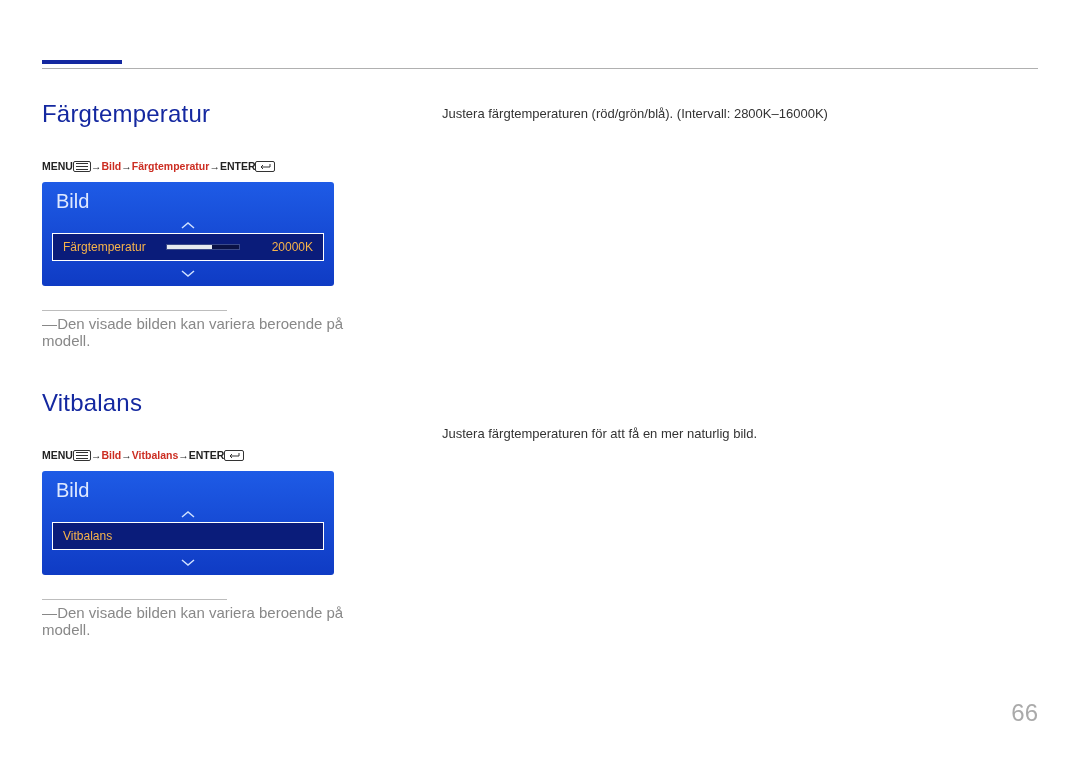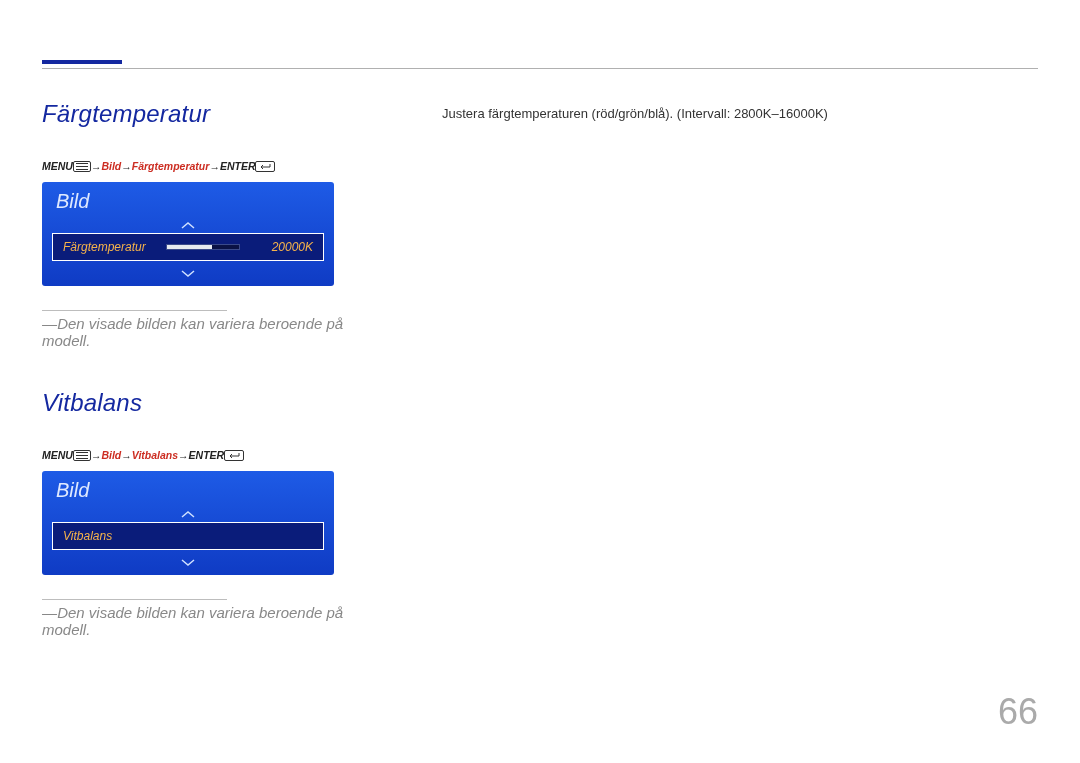--- a/index.html
+++ b/index.html
@@ -29,21 +29,21 @@
     left: 42px;
     width: 80px;
     height: 4px;
     background: #1428a0;
   }
   .columns {
     display: flex;
     gap: 70px;
     margin-top: 40px;
   }
-  .left-col { width: 330px; flex-shrink: 0; font-style: italic; }
+  .left-col { width: 330px; flex-shrink: 0; }
   .right-col { flex: 1; padding-top: 4px; }
 
   .section-title {
     font-size: 24px;
     font-weight: 300;
     color: #1428a0;
     letter-spacing: 0.2px;
     margin-bottom: 32px;
   }
 
@@ -158,22 +158,22 @@
     position: absolute;
     left: 20px;
     top: 0;
   }
   .bullet-list .accent { color: #cc2d22; font-weight: bold; }
   .bullet-list .sep { color: #333; font-weight: bold; }
 
   .page-number {
     position: absolute;
     right: 42px;
-    bottom: 30px;
-    font-size: 36px;
+    bottom: 36px;
+    font-size: 24px;
     font-weight: 300;
     color: #aaa;
   }
 </style>
 </head>
 <body>
 
 <div class="page">
   <div class="header-rule"></div>
   <div class="header-accent"></div>
@@ -276,19 +276,20 @@
 
       <div class="thin-rule"></div>
       <div class="footnote">Den visade bilden kan variera beroende på modell.</div>
     </div>
 
     <div class="right-col">
       <p class="right-text">Justera färgtemperaturen (röd/grön/blå). (Intervall: 2800K–16000K)</p>
 
       <div style="height:288px"></div>
 
+      <p class="right-text">Justera färgtemperaturen för att få en mer naturlig bild.</p>
       <ul class="bullet-list">
       </ul>
     </div>
   </div>
 
   <div class="page-number">66</div>
 </div>
 
 </body></html>

